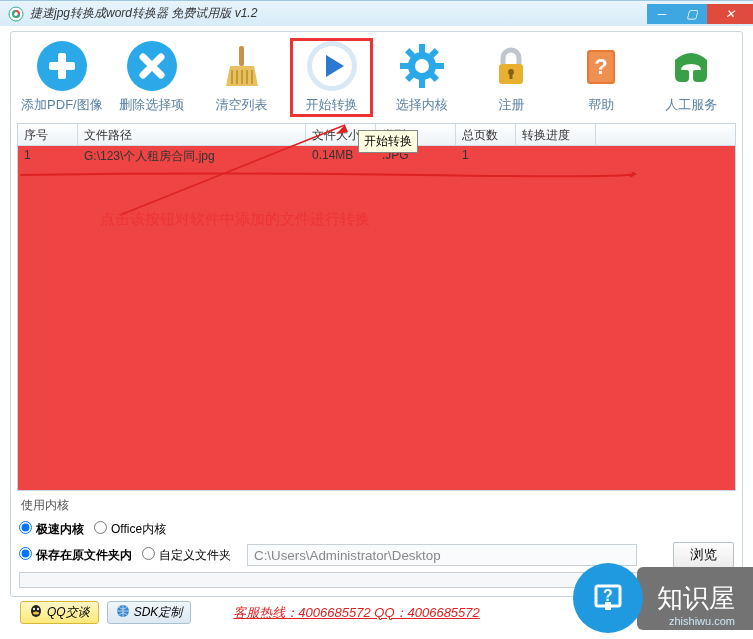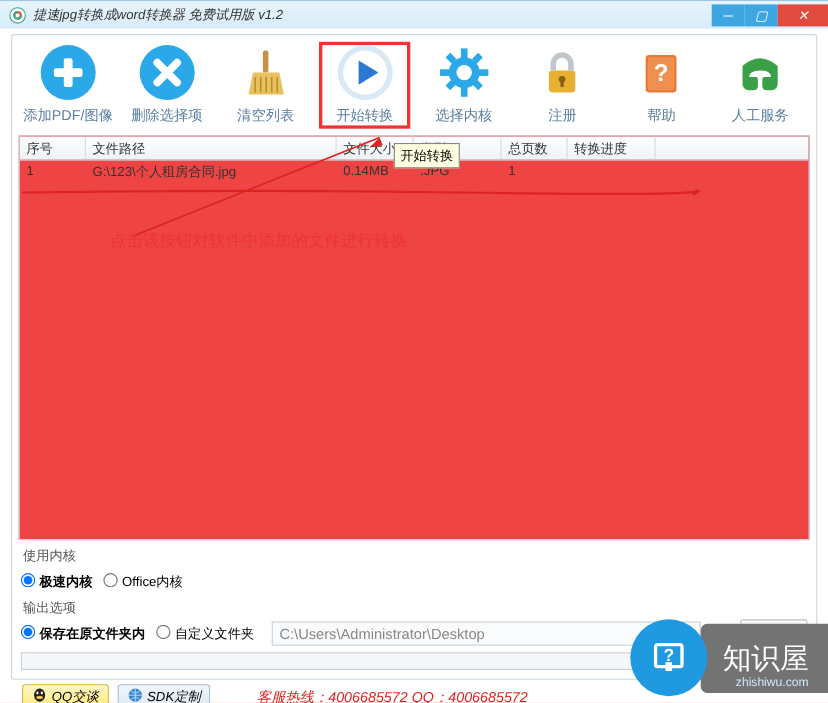--- a/index.html
+++ b/index.html
@@ -201,21 +201,20 @@
   <div class="optrow">
     <label class="radio">
             <input type="radio" name="eng" checked="" style="">
             <b>极速内核</b>
           </label>
     <label class="radio">
             <input type="radio" name="eng" style="">
             <span>Office内核</span>
           </label>
   </div>
-  <div class="grouplbl">输出选项</div>
   <div class="optrow">
     <label class="radio">
             <input type="radio" name="out" checked="" style="">
             <b>保存在原文件夹内</b>
           </label>
     <label class="radio">
             <input type="radio" name="out" style="">
             <span>自定义文件夹</span>
           </label>
     <input class="pathbox" readonly="" value="C:\Users\Administrator\Desktop" style="">

